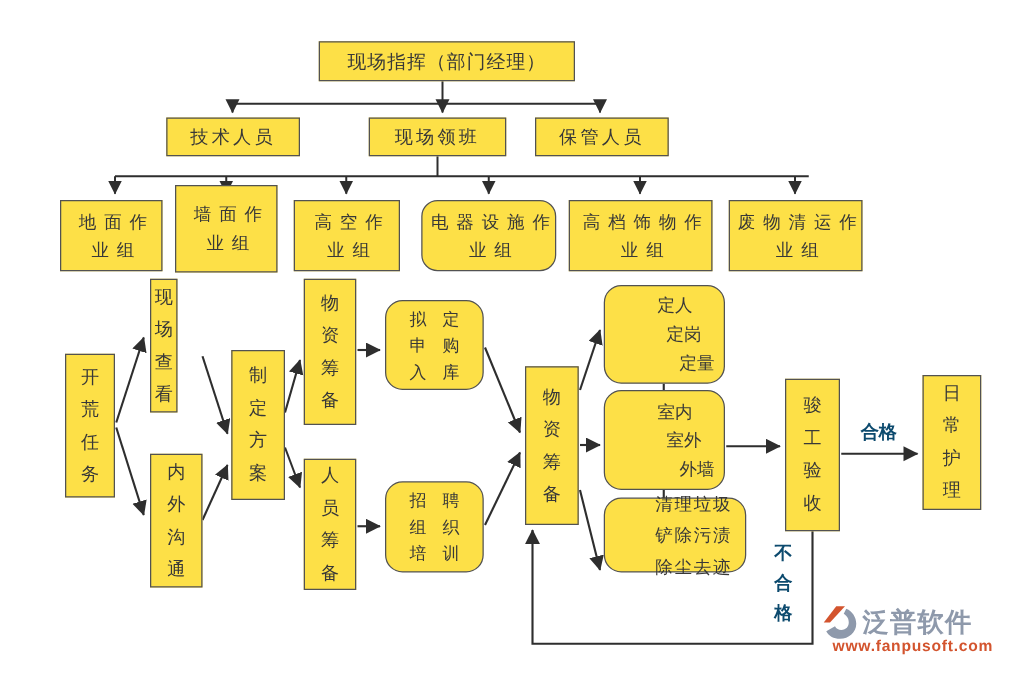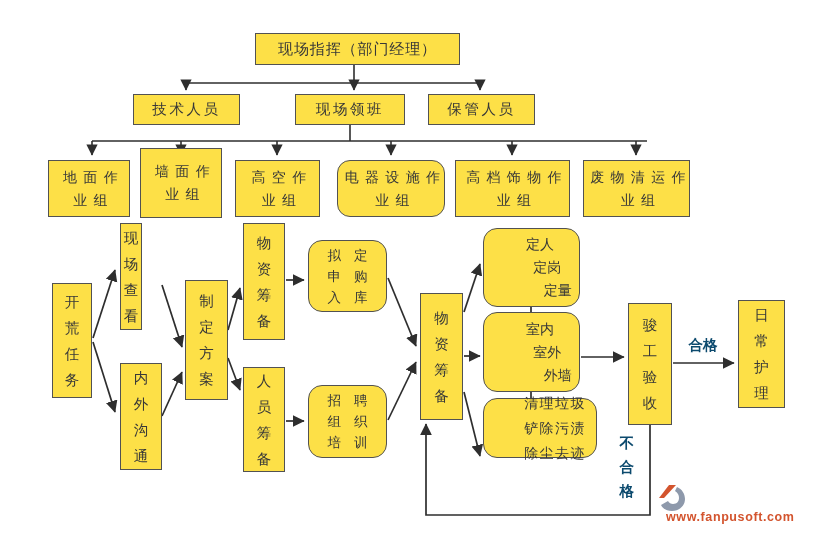--- a/index.html
+++ b/index.html
@@ -188,17 +188,18 @@
   <div class="edge-label" style="left:684px;top:336px;width:38px;">合格</div>
   <div class="edge-label vert" style="left:618px;top:431px;">不合格</div>
 
   <div class="watermark">
     <div class="wm-row">
       <svg width="30" height="28" viewBox="0 0 30 28">
         <path d="M13 1 L20 1 L8 14 L3 14 Z" fill="#d3542e"></path>
         <path d="M21 3 C26 5 29 10 29 15 C29 22 23 27 16 27 C11 27 7 25 5 21
                  L12 17 C13 19 15 20 17 20 C21 20 23 17 23 14 C23 11 22 9 19 7 Z" fill="#8e99ab"></path>
       </svg>
+      <span class="wm-brand">泛普软件</span>
     </div>
     <div class="wm-url">www.fanpusoft.com</div>
   </div>
 
 </div>
 
 </body></html>

